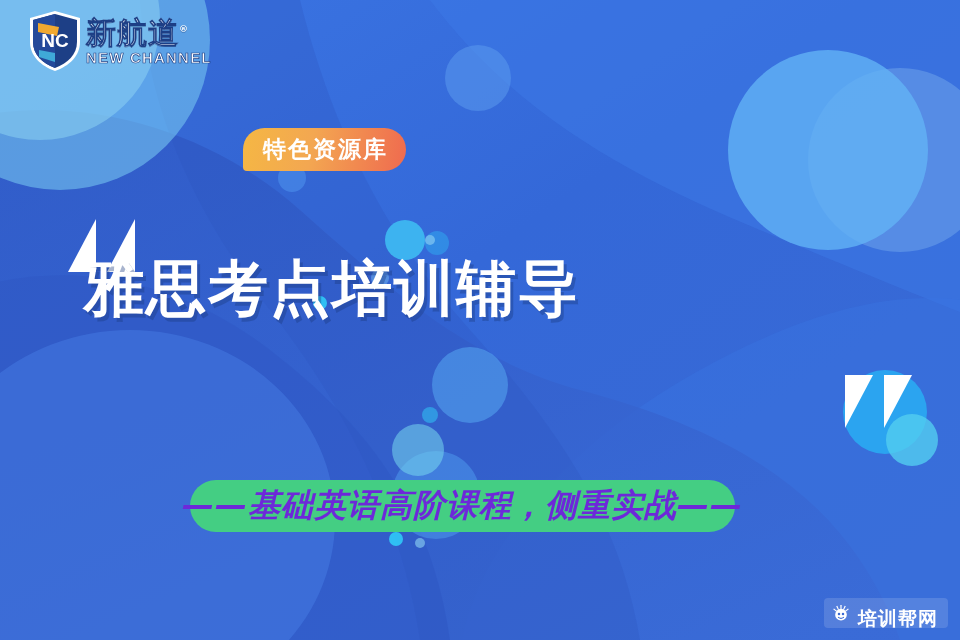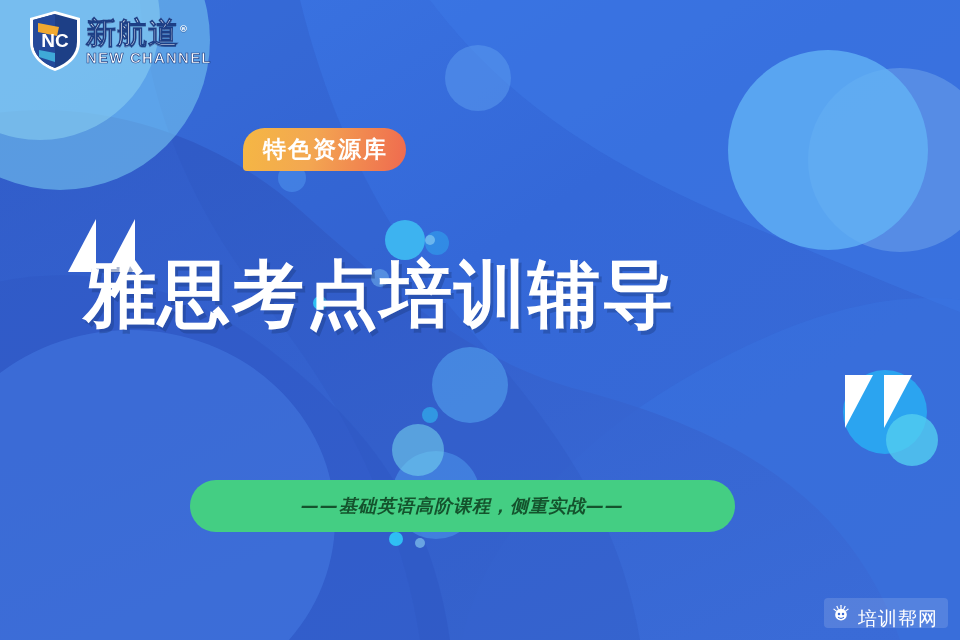--- a/index.html
+++ b/index.html
@@ -118,21 +118,21 @@
     clip-path: polygon(0% 100%, 100% 0%, 100% 100%);
   }
 
   
   .headline {
     position: absolute;
     left: 84px;
     top: 258px;
     z-index: 6;
     font-family: "DejaVu Sans", "Liberation Sans", sans-serif;
-    font-size: 72px;
+    font-size: 60px;
     line-height: 1;
     font-weight: 700;
     color: #ffffff;
     letter-spacing: 2px;
     white-space: nowrap;
     text-shadow: 3px 4px 0 rgba(27,58,126,0.38);
   }
 
   
   .subtitle {
@@ -142,22 +142,22 @@
     width: 545px;
     height: 52px;
     background: #44ce83;
     border-radius: 26px;
     display: flex;
     align-items: center;
     justify-content: center;
     z-index: 6;
   }
   .subtitle-text {
-    color: #14532d;
-    font-size: 18px;
+    color: #6d28d9;
+    font-size: 32px;
     font-weight: 700;
     font-style: italic;
     letter-spacing: 1px;
     font-family: "DejaVu Sans", "Liberation Sans", sans-serif;
     white-space: nowrap;
   }
 
   
   .watermark {
     position: absolute;
@@ -169,21 +169,21 @@
     border-radius: 4px;
     display: flex;
     align-items: center;
     gap: 7px;
     z-index: 7;
   }
   .watermark-icon { width: 20px; height: 20px; display:block; }
   .watermark-text {
     color: #ffffff;
     font-size: 19px;
-    font-weight: 400;
+    font-weight: 700;
     letter-spacing: 1px;
     font-family: "DejaVu Sans", "Liberation Sans", sans-serif;
     margin-top: 12px;
   }
 </style>
 </head>
 <body>
 
 <div class="banner">
 

